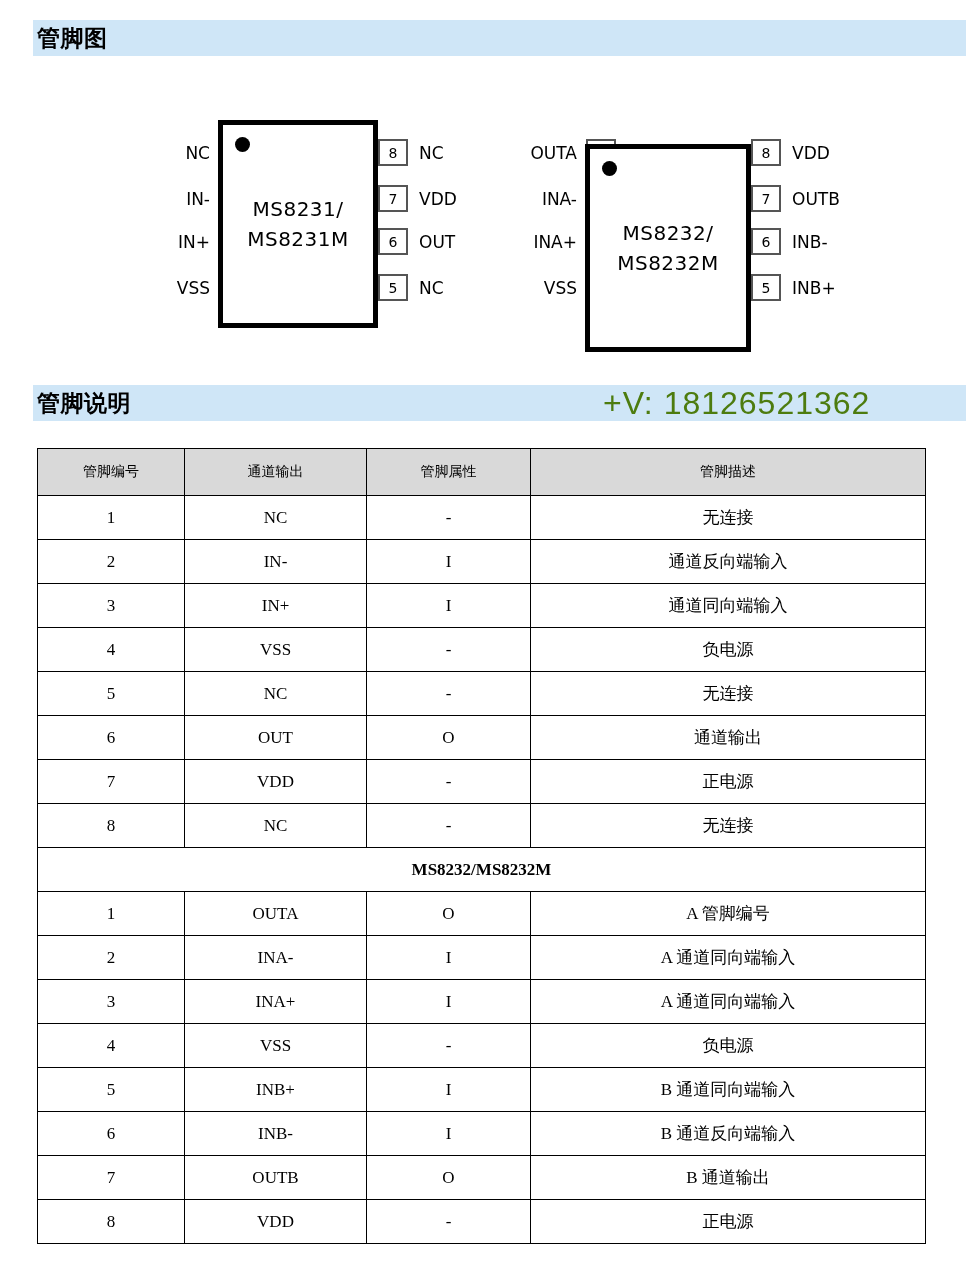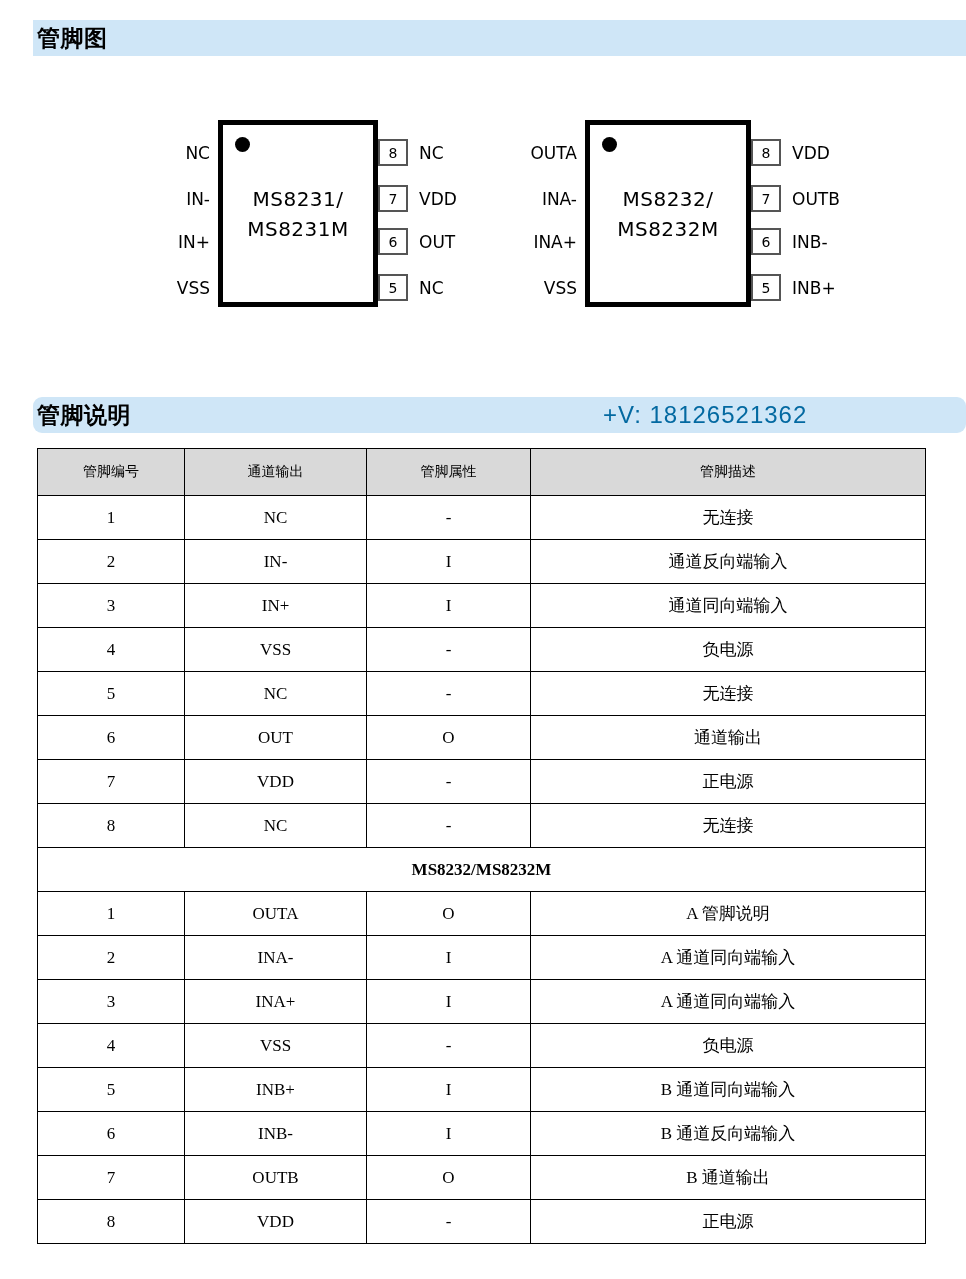--- a/index.html
+++ b/index.html
@@ -31,60 +31,60 @@
     font-size: 23px;
     font-weight: 700;
     color: #000000;
     letter-spacing: 0.5px;
     padding-left: 4px;
   }
   .section-bar .watermark {
     position: absolute;
     left: 570px;
     font-family: "Liberation Sans", sans-serif;
-    font-size: 24px;
-    color: #0369a1;
+    font-size: 32px;
+    color: #4d7c0f;
     letter-spacing: 1px;
     white-space: nowrap;
   }
 
   #bar-pin-diagram { top: 20px; }
-  #bar-pin-desc    { top: 397px; border-radius: 9px; }
+  #bar-pin-desc    { top: 385px; }
 
   
   .chip-area {
     position: absolute;
     top: 108px;
     left: 0;
     width: 966px;
     height: 240px;
   }
   .chip {
     position: absolute;
     top: 0;
     height: 225px;
   }
   #chip-1 { left: 140px; width: 330px; }
   #chip-2 { left: 495px; width: 355px; }
 
   .chip-body {
     position: absolute;
     top: 12px;
-    height: 187px;
+    height: 208px;
     border: 5px solid #000000;
     background: #ffffff;
     box-sizing: border-box;
     z-index: 3;
     display: flex;
     flex-direction: column;
     align-items: center;
     justify-content: center;
   }
   #chip-1 .chip-body { left: 78px; width: 160px; }
-  #chip-2 .chip-body { left: 90px; width: 166px; }
+  #chip-2 .chip-body { left: 90px; width: 166px; margin-top: 24px; }
 
   .chip-dot {
     position: absolute;
     top: 12px;
     left: 12px;
     width: 15px;
     height: 15px;
     border-radius: 50%;
     background: #000000;
   }
@@ -352,21 +352,21 @@
         <td class="cell-attr">-</td>
         <td class="cell-desc">无连接</td>
       </tr>
       <tr>
         <td class="group-row" colspan="4">MS8232/MS8232M</td>
       </tr>
       <tr>
         <td class="cell-num">1</td>
         <td class="cell-name">OUTA</td>
         <td class="cell-attr">O</td>
-        <td class="cell-desc">A 管脚说明</td>
+        <td class="cell-desc">A 管脚编号</td>
       </tr>
       <tr>
         <td class="cell-num">2</td>
         <td class="cell-name">INA-</td>
         <td class="cell-attr">I</td>
         <td class="cell-desc">A 通道同向端输入</td>
       </tr>
       <tr>
         <td class="cell-num">3</td>
         <td class="cell-name">INA+</td>

